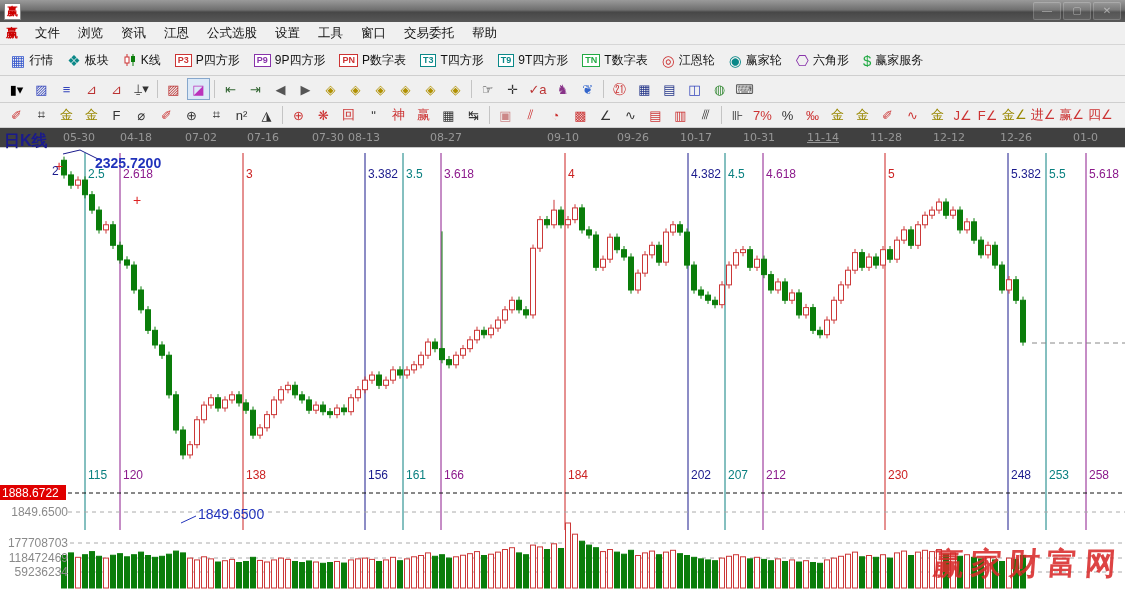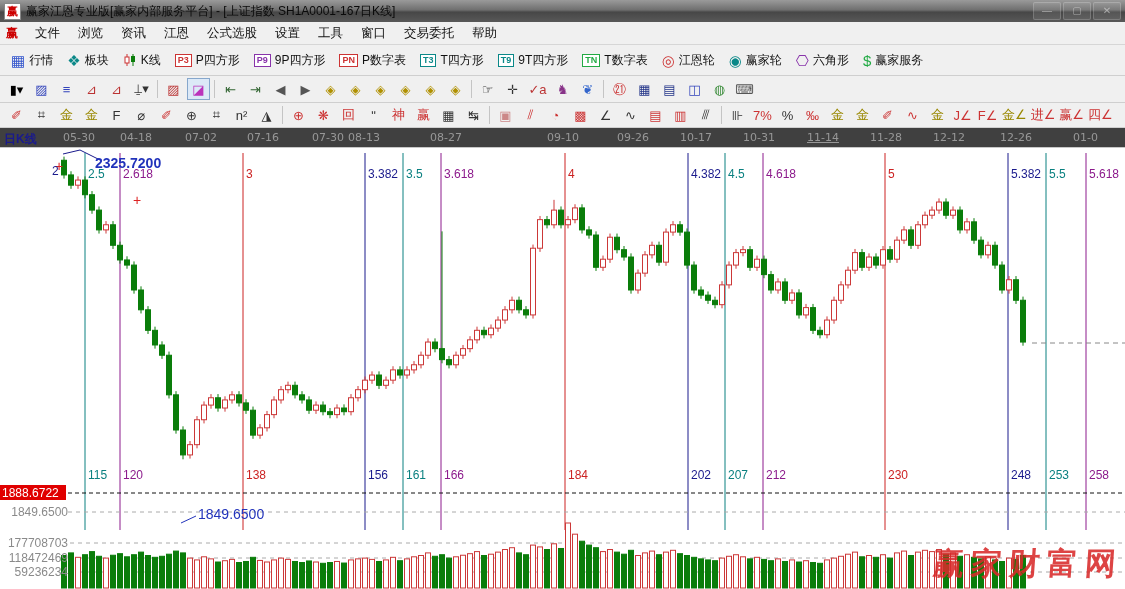--- a/index.html
+++ b/index.html
@@ -31,37 +31,36 @@
   .tb1-glyph{font-size:15px;line-height:15px;}
   .tb-badge{font-size:9px;font-weight:bold;border:1px solid currentColor;background:#fff;
     padding:0 2px;line-height:11px;}
   .tb-sep{width:1px;height:18px;background:#c4c4c4;margin:0 3px;}
   .tb-ico{min-width:21px;height:20px;display:inline-flex;align-items:center;justify-content:center;
     font-size:13px;margin:0 1px;border:1px solid transparent;}
   .tb-ico.sel{background:#dcE9f7;border:1px solid #86a7cc;}
   
   #datestrip{position:absolute;left:0;top:128px;width:1125px;height:20px;background:#404040;
     border-bottom:1px solid #c8c8c8;box-sizing:border-box;}
-  #pane-label{position:absolute;left:4px;top:131px;font-size:12px;color:#1a1a8c;font-weight:bold;}
+  #pane-label{position:absolute;left:4px;top:131px;font-size:16px;color:#1a1a8c;font-weight:bold;}
   .date-label{position:absolute;top:3px;font-size:11px;color:#979797;font-family:"DejaVu Sans",sans-serif;}
   
   #chart-svg{position:absolute;left:0;top:0;}
   
   #watermark{position:absolute;right:2px;bottom:4px;font-family:"DejaVu Serif","Liberation Serif",serif;
     font-size:31px;font-weight:bold;color:rgba(216,42,42,.88);letter-spacing:7px;white-space:nowrap;
     transform:skewX(-4deg);}
 </style>
 </head>
 <body>
 
 <div id="root">
 
   <div id="titlebar">
     <div id="app-logo">赢</div>
-    <div id="title-text">赢家江恩专业版[赢家内部服务平台] - [上证指数  SH1A0001-167日K线]</div>
     <div id="win-controls">
         <div class="win-btn">—</div>
         <div class="win-btn">▢</div>
         <div class="win-btn">✕</div>
       </div>
   </div>
 
   <div id="menubar">
     <span id="menu-logo">赢</span>
   <div class="menu-item">文件</div>

